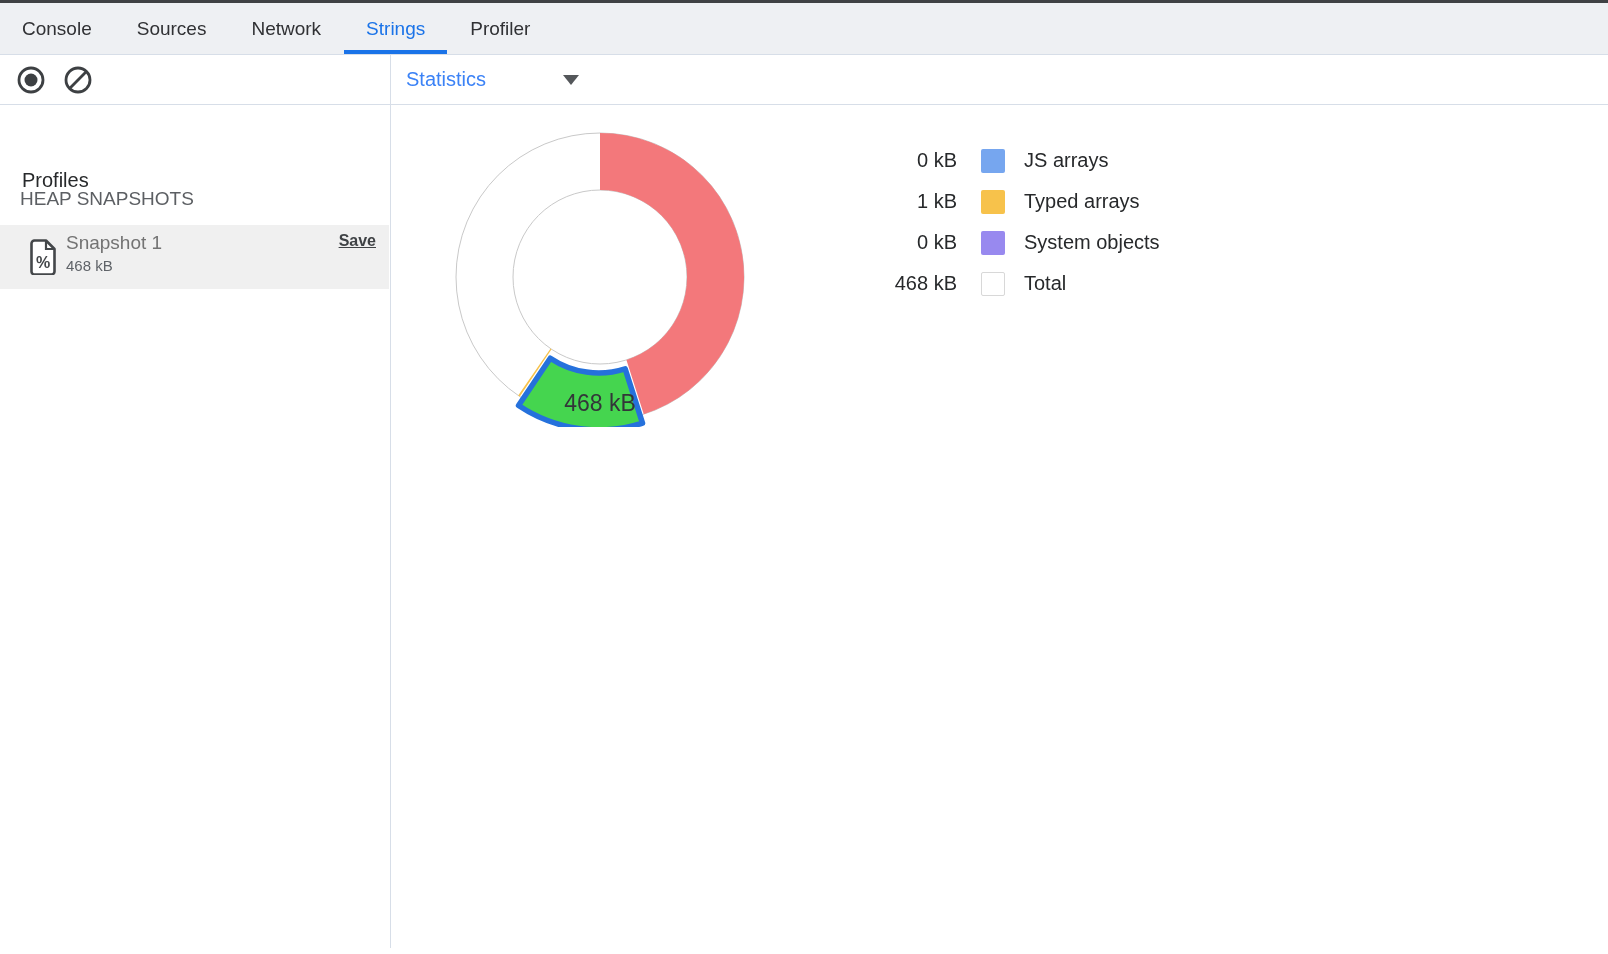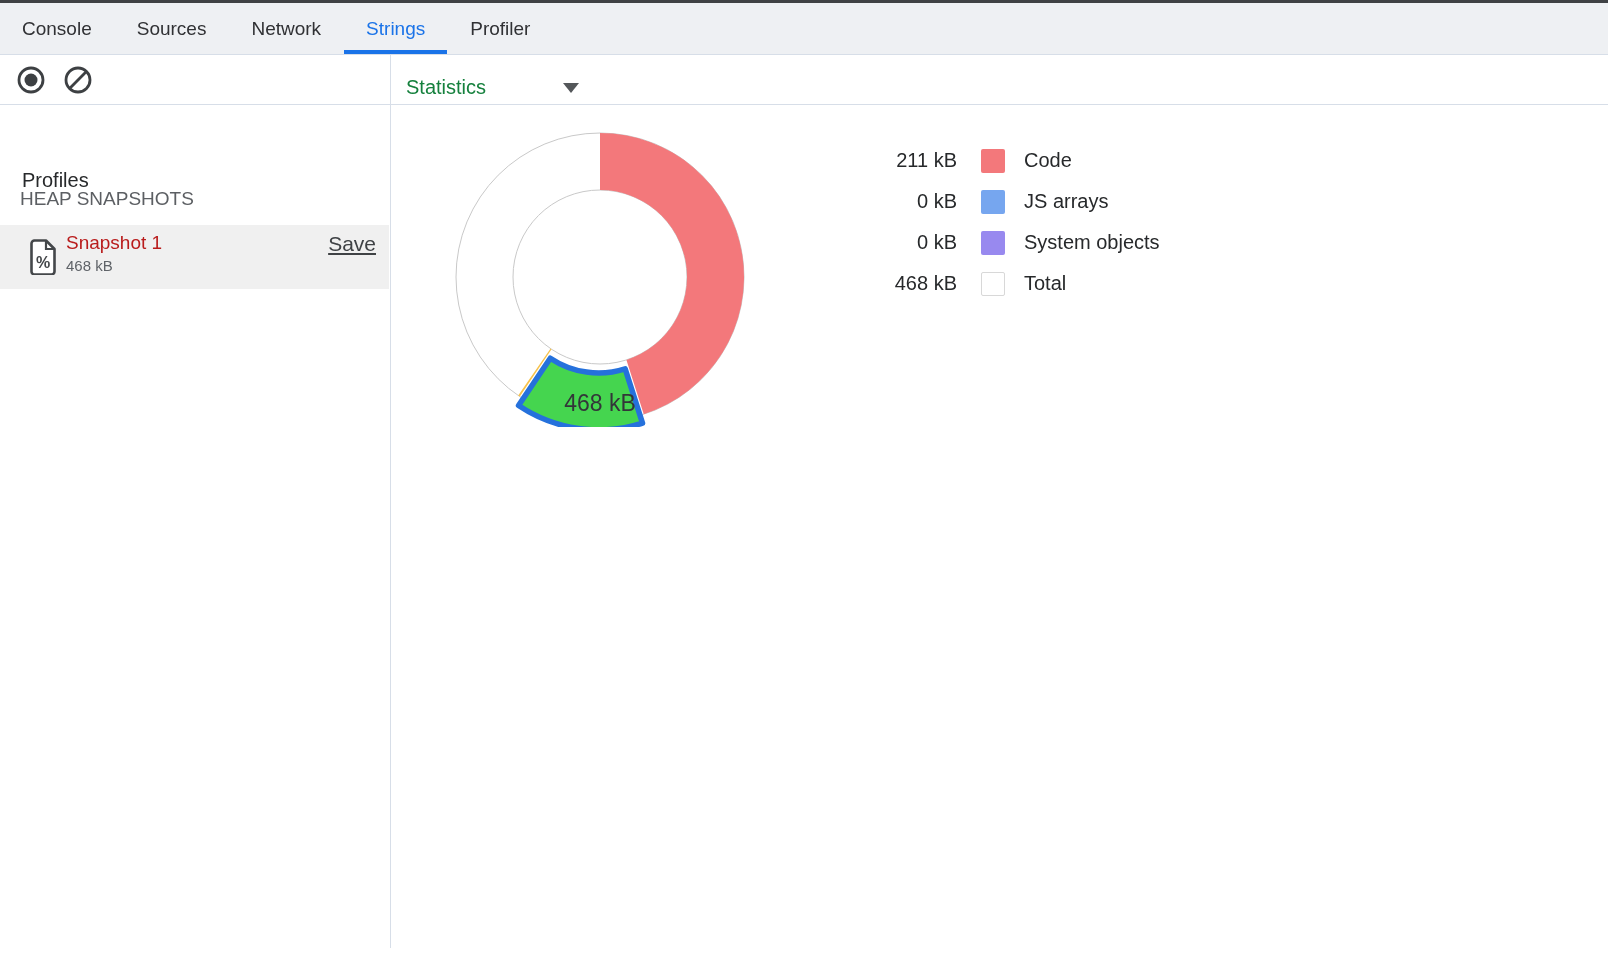--- a/index.html
+++ b/index.html
@@ -34,23 +34,23 @@
   .toolbar {
     position:absolute; top:55px; left:0; width:1608px; height:50px;
     background:#ffffff; border-bottom:1px solid #d7dee8;
   }
   .toolbar-left {
     position:absolute; left:16px; top:0; height:49px;
     display:flex; align-items:center; gap:17px;
   }
   .icon-btn { width:30px; height:30px; border:none; background:none; cursor:pointer; padding:0; }
   .stats-select {
-    position:absolute; left:406px; top:8px; height:49px; width:173px;
+    position:absolute; left:406px; top:0; height:49px; width:173px;
     display:flex; align-items:center; justify-content:space-between;
-    font-size:20px; color:#15803d; cursor:pointer;
+    font-size:20px; color:#3b82f6; cursor:pointer;
   }
   .caret {
     width:0; height:0; display:inline-block;
     border-left:8px solid transparent; border-right:8px solid transparent;
     border-top:10px solid #54575a;
   }
 
   
   .divider-v {
     position:absolute; left:390px; top:55px; bottom:6px; width:1px;
@@ -58,25 +58,25 @@
   }
 
   
   .profiles-title { position:absolute; left:22px; top:132px; font-size:20px; color:#27292b;margin-top:37px; }
   .section-title  { position:absolute; left:20px; top:188px; font-size:19px; color:#5c5f63; }
   .snapshot-item {
     position:absolute; left:0; top:225px; width:389px; height:64px;
     background:#f0f0f0; cursor:pointer;
   }
   .snap-icon  { position:absolute; left:30px; top:14px; }
-  .snap-title { position:absolute; left:66px; top:7px;  font-size:19px; color:#b91c1c; }
+  .snap-title { position:absolute; left:66px; top:7px;  font-size:19px; color:#737373; }
   .snap-size  { position:absolute; left:66px; top:32px; font-size:15px; color:#5f6368; }
   .save-link  {
     position:absolute; right:13px; top:7px;
-    font-size:21px; color:#3f4245; text-decoration:underline; cursor:pointer;
+    font-size:16px; color:#3f4245; text-decoration:underline; cursor:pointer;font-weight:bold;
   }
 
   
   .chart { position:absolute; left:450px; top:127px; width:300px; height:300px; }
   .center-label {
     position:absolute; left:0; width:300px; top:263px;
     text-align:center; font-size:23px; color:#333639; pointer-events:none;
   }
 
   
@@ -152,28 +152,28 @@
         <circle cx="150" cy="150" r="144" fill="none" stroke="#c9c9c9" stroke-width="1"></circle>
         <circle cx="150" cy="150" r="87" fill="none" stroke="#c9c9c9" stroke-width="1"></circle>
         <path d="M150.00,6.00 A144,144 0 0 1 193.76,287.19 L176.44,232.89 A87,87 0 0 0 150.00,63.00 Z" fill="#f3787b"></path>
         <path d="M69.80,269.60 A144,144 0 0 1 68.20,268.51 L100.58,221.60 A87,87 0 0 0 101.54,222.26 Z" fill="#f7c24b"></path>
         <path d="M193.76,287.19 A144,144 0 0 1 69.80,269.60 L101.54,222.26 A87,87 0 0 0 176.44,232.89 Z" fill="#45d54f" stroke="#2571dc" stroke-width="5.5" stroke-linejoin="round" transform="translate(-1.26,8.91)"></path>
       </svg>
     <div class="center-label">468 kB</div>
   </div>
   <div class="legend" id="legend">
       <div class="legend-row">
-        <span class="legend-value">211 kB</span>
-        <span class="legend-swatch" style="background: rgb(243, 120, 123);"></span>
-        <span class="legend-label">Code</span>
-      </div>
-      <div class="legend-row">
         <span class="legend-value">0 kB</span>
         <span class="legend-swatch" style="background: rgb(118, 166, 239);"></span>
         <span class="legend-label">JS arrays</span>
+      </div>
+      <div class="legend-row">
+        <span class="legend-value">1 kB</span>
+        <span class="legend-swatch" style="background: rgb(247, 194, 75);"></span>
+        <span class="legend-label">Typed arrays</span>
       </div>
       <div class="legend-row">
         <span class="legend-value">0 kB</span>
         <span class="legend-swatch" style="background: rgb(152, 137, 239);"></span>
         <span class="legend-label">System objects</span>
       </div>
       <div class="legend-row">
         <span class="legend-value">468 kB</span>
         <span class="legend-swatch empty"></span>
         <span class="legend-label">Total</span>

